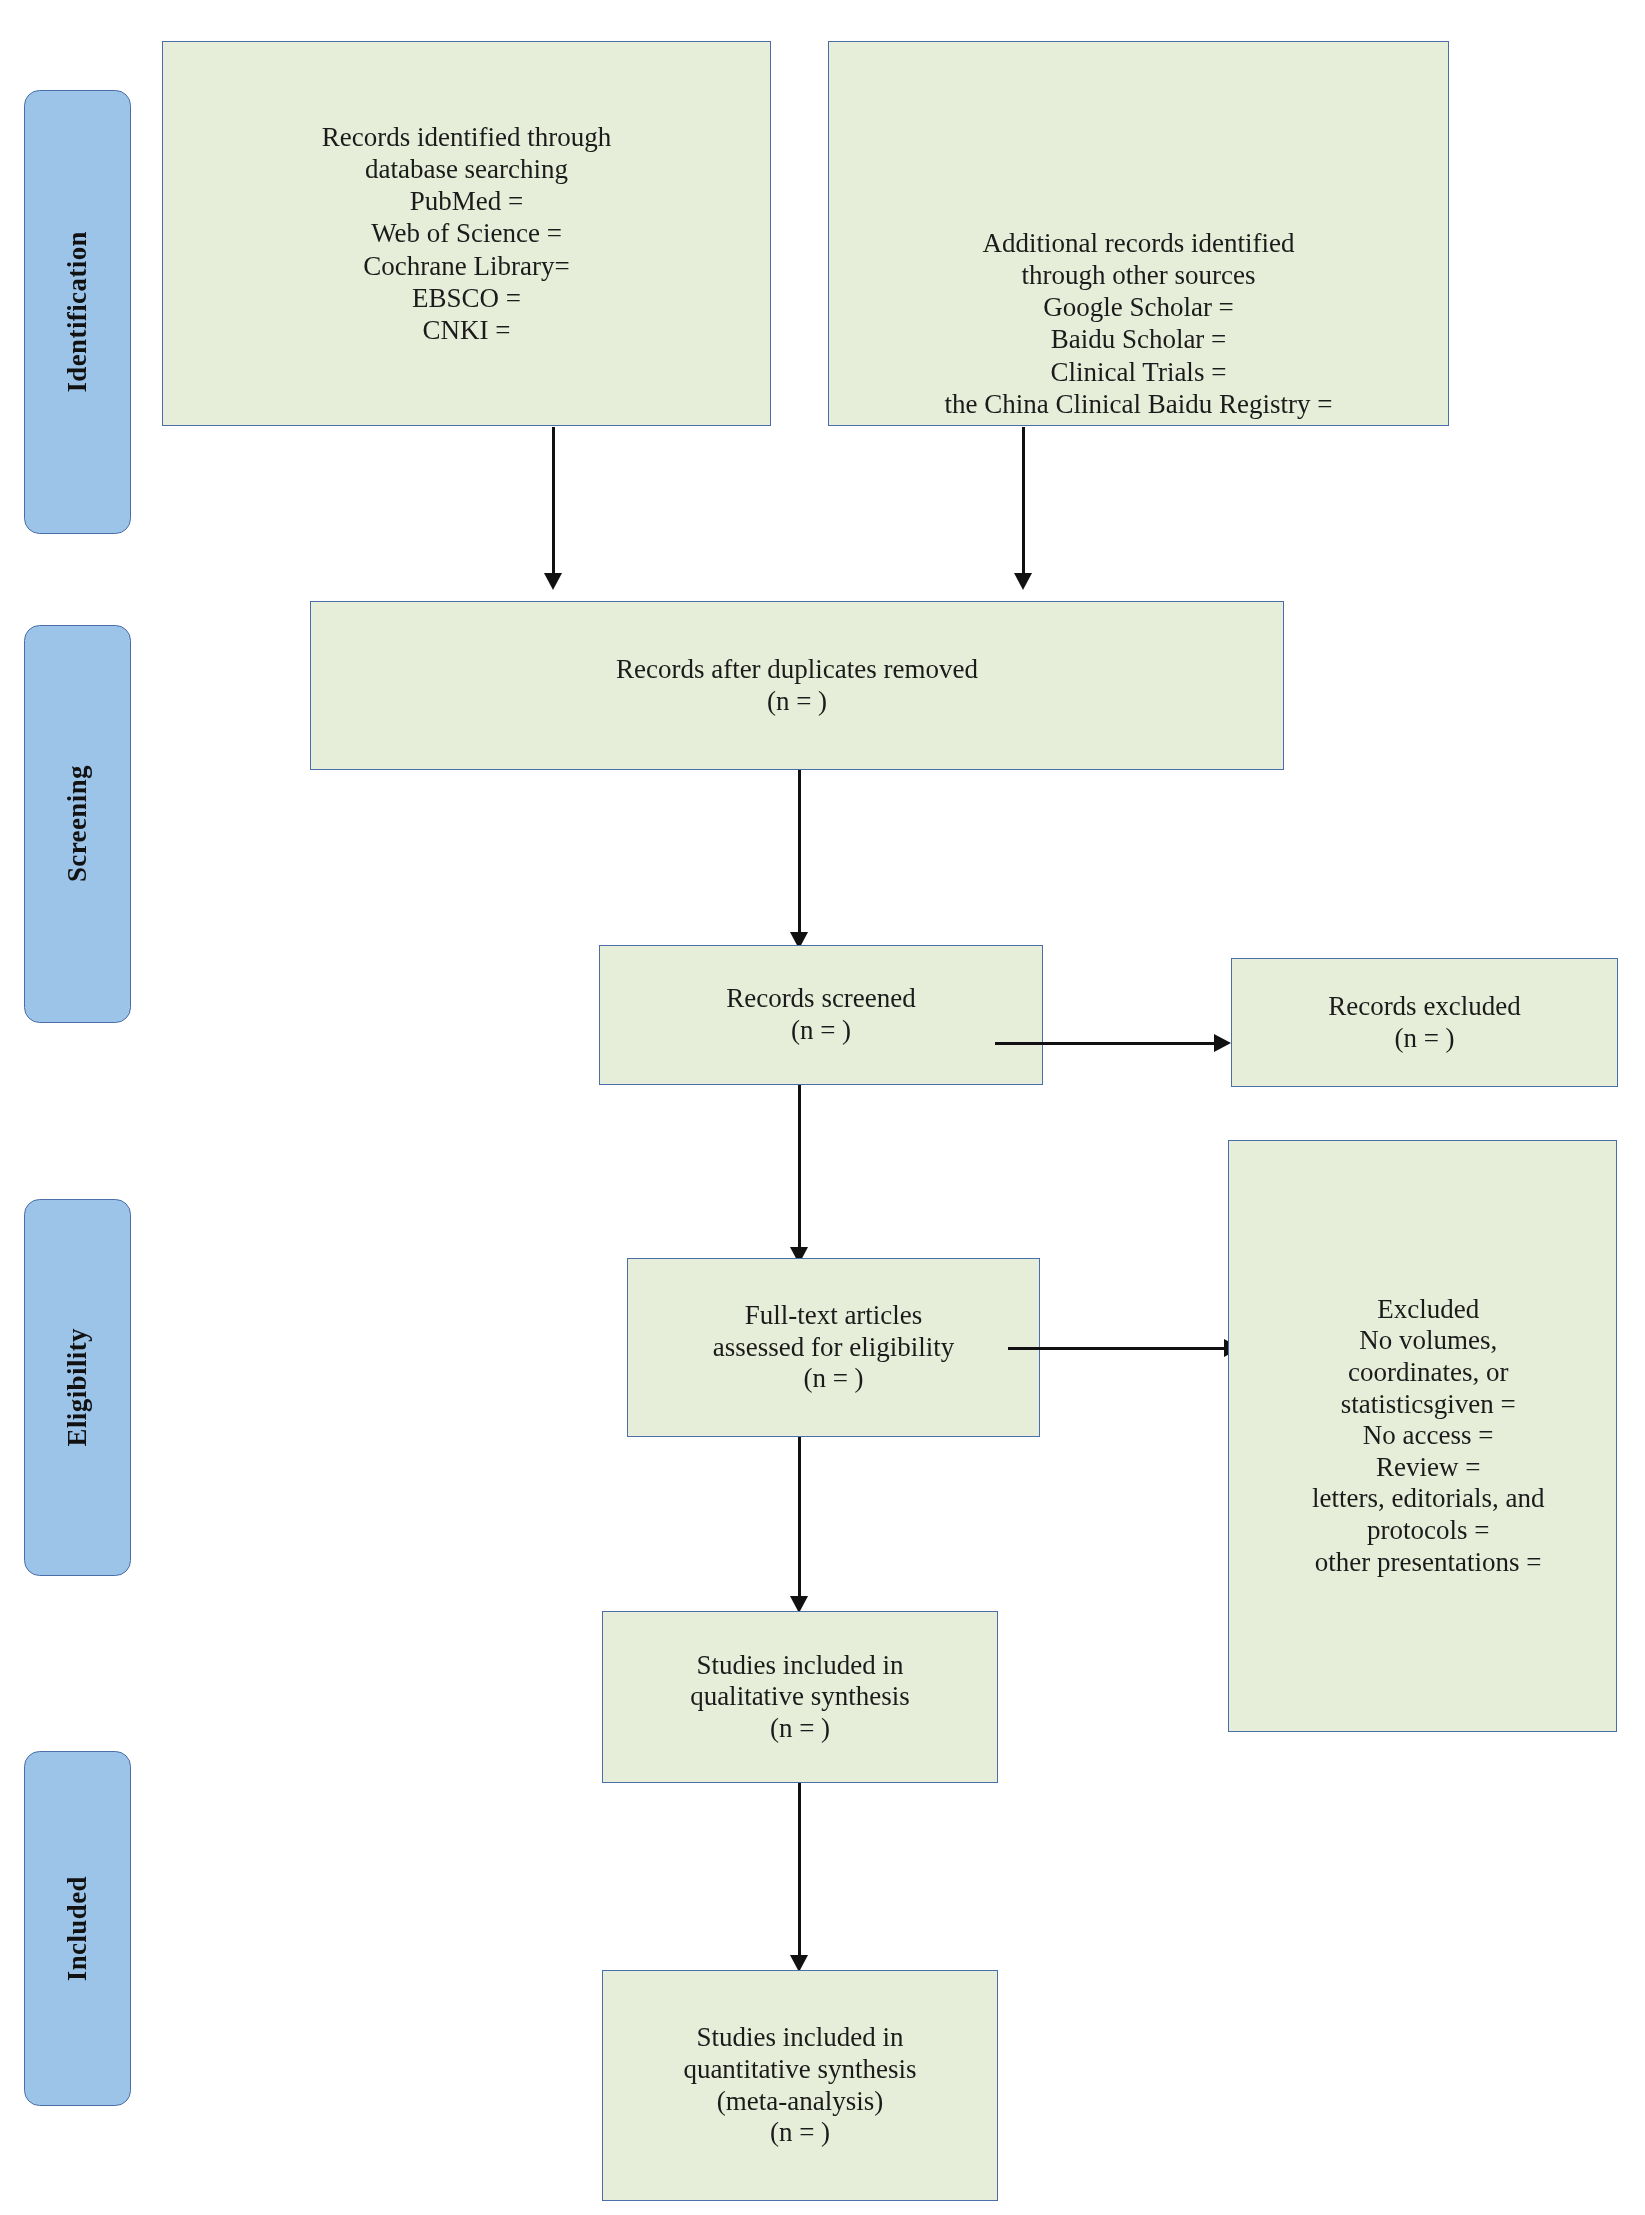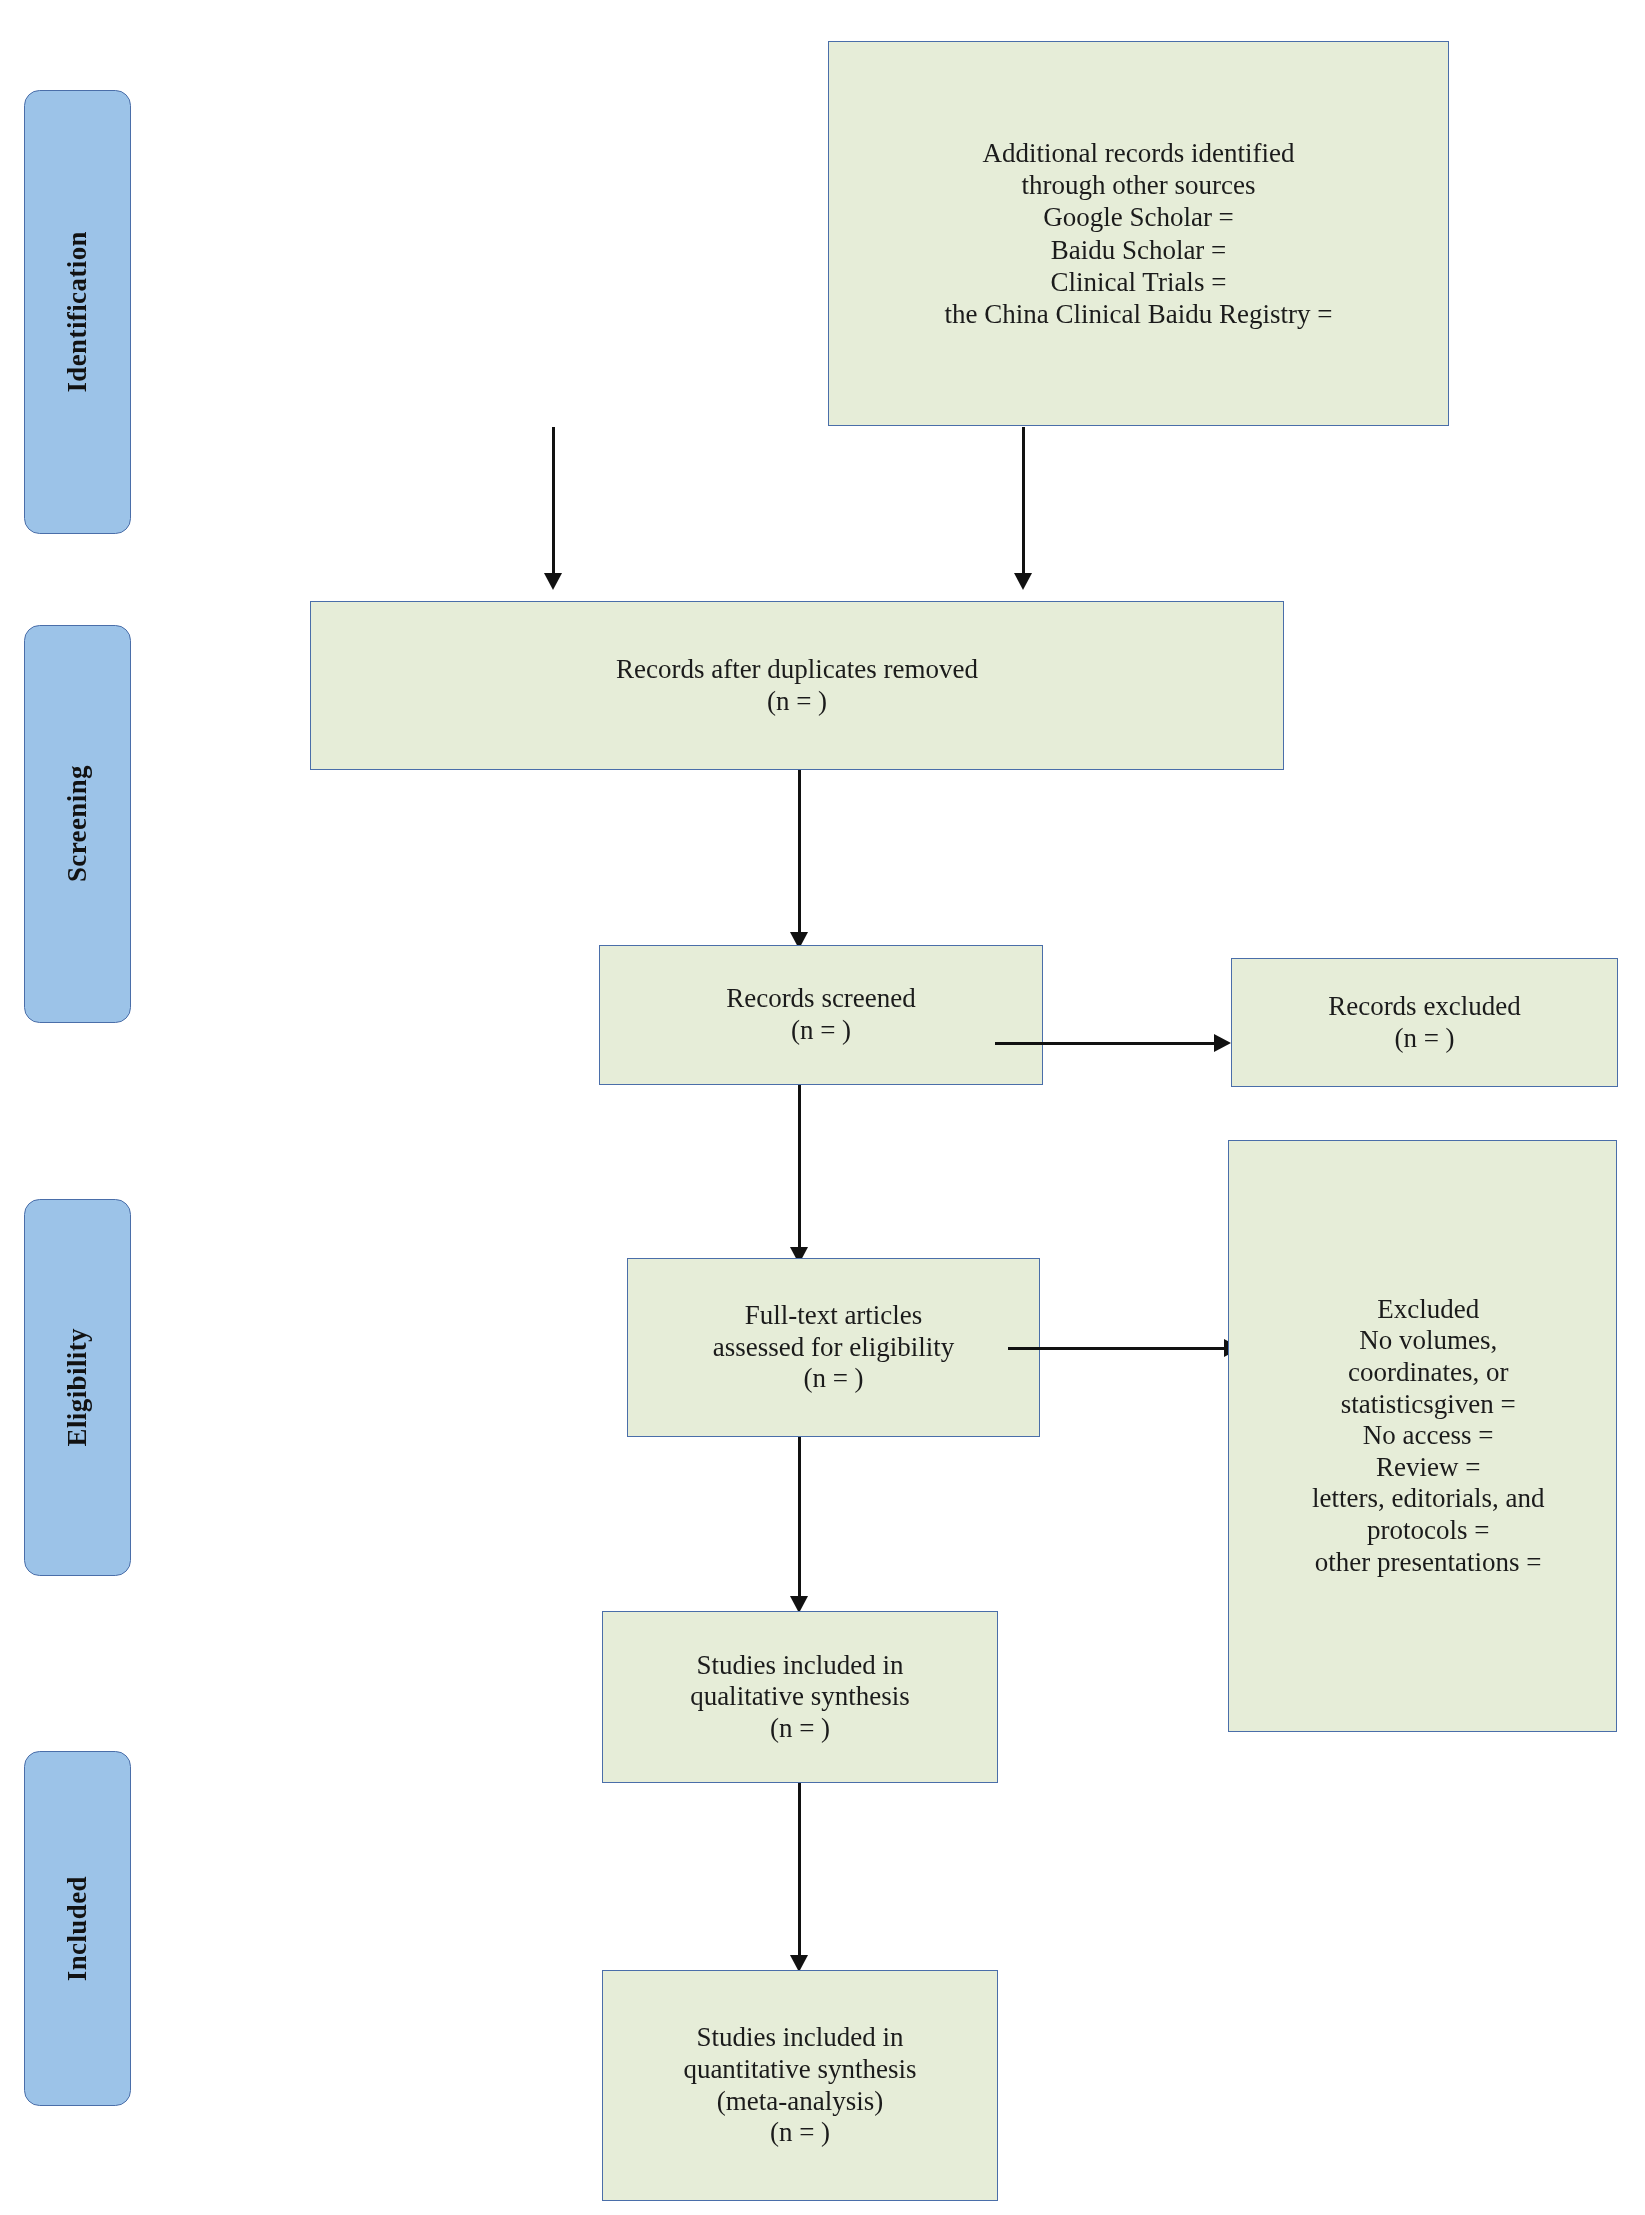--- a/index.html
+++ b/index.html
@@ -110,22 +110,31 @@
   </div>
 
   <div class="stage-bar" style="left:24px; top:1199px; width:107px; height:377px;">
     <span class="stage-label">Eligibility</span>
   </div>
 
   <div class="stage-bar" style="left:24px; top:1751px; width:107px; height:355px;">
     <span class="stage-label">Included</span>
   </div>
 
-
-  <div class="flow-box box-other" style="left:828px; top:41px; width:621px; height:385px;">
+  <div class="flow-box box-db" style="left:162px; top:41px; width:609px; height:385px;">
+    <span class="line">Records identified through</span>
+    <span class="line">database searching</span>
+    <span class="line">PubMed =</span>
+    <span class="line">Web of Science =</span>
+    <span class="line">Cochrane Library=</span>
+    <span class="line">EBSCO =</span>
+    <span class="line">CNKI =</span>
+  </div>
+
+  <div class="flow-box box-other" style="left:828px; top:41px; width:621px; height:385px;justify-content:flex-end;">
     <span class="line">Additional records identified</span>
     <span class="line">through other sources</span>
     <span class="line">Google Scholar =</span>
     <span class="line">Baidu Scholar =</span>
     <span class="line">Clinical Trials =</span>
     <span class="line">the China Clinical Baidu Registry =</span>
   </div>
 
   <div class="vline" style="left:552px; top:427px; height:146px;"></div>
   <div class="arrow-down" style="left:544px; top:573px;"></div>

